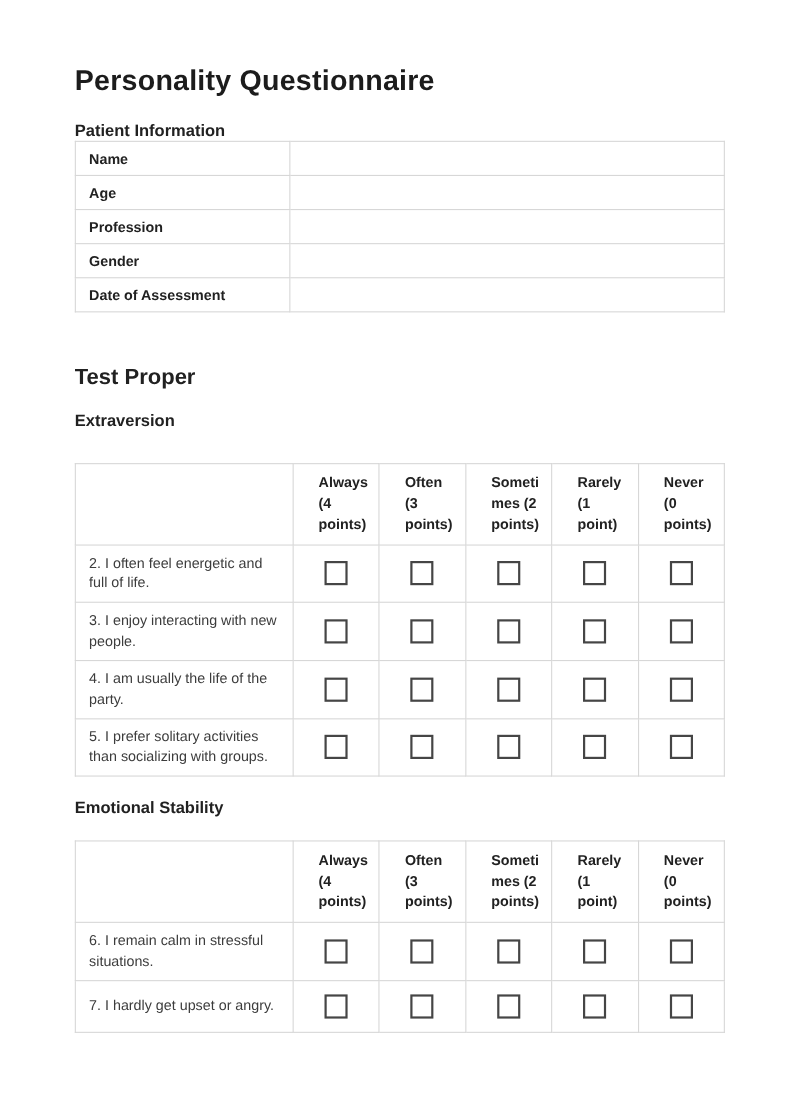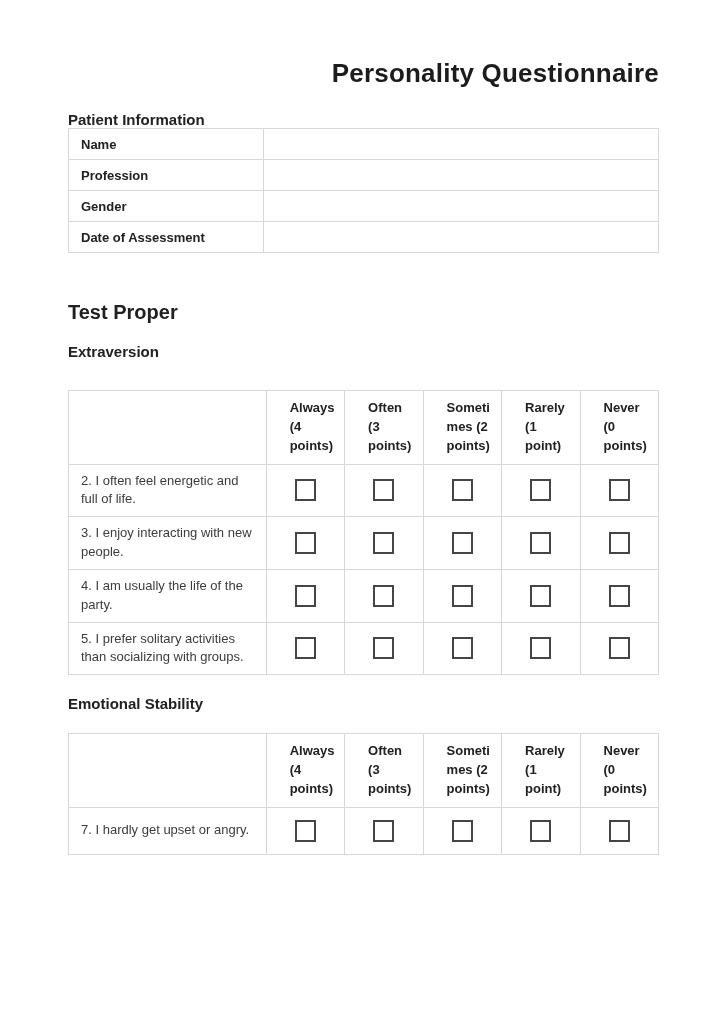--- a/index.html
+++ b/index.html
@@ -20,21 +20,21 @@
     width:728px;
     height:1009px;
     background:var(--page-bg);
     overflow:hidden;
   }
   .content{
     padding:0 69px 0 68px;
   }
   .doc-title{
     margin-top:58px;
-    text-align:right;
+    text-align:left;
     font-size:26px;
     font-weight:bold;
     color:#1c1c1c;
     letter-spacing:0.2px;
   }
   .pi-heading{
     margin-top:22px;
     font-size:15px;
     font-weight:bold;
   }
@@ -127,20 +127,24 @@
 
     <h2 class="pi-heading">Patient Information</h2>
 
     <table class="patient-table">
       <tbody>
           <tr>
             <td class="label-cell">Name</td>
             <td class="value-cell"></td>
           </tr>
           <tr>
+            <td class="label-cell">Age</td>
+            <td class="value-cell"></td>
+          </tr>
+          <tr>
             <td class="label-cell">Profession</td>
             <td class="value-cell"></td>
           </tr>
           <tr>
             <td class="label-cell">Gender</td>
             <td class="value-cell"></td>
           </tr>
           <tr>
             <td class="label-cell">Date of Assessment</td>
             <td class="value-cell"></td>
@@ -208,20 +212,28 @@
                 <th class="q-col"></th>
                 <th>Always (4 points)</th>
                 <th>Often (3 points)</th>
                 <th>Sometimes (2 points)</th>
                 <th>Rarely (1 point)</th>
                 <th>Never (0 points)</th>
               </tr>
             </thead>
             <tbody>
               <tr>
+                <td class="question-cell">6. I remain calm in stressful situations.</td>
+                <td class="answer-cell"><span class="checkbox"></span></td>
+                <td class="answer-cell"><span class="checkbox"></span></td>
+                <td class="answer-cell"><span class="checkbox"></span></td>
+                <td class="answer-cell"><span class="checkbox"></span></td>
+                <td class="answer-cell"><span class="checkbox"></span></td>
+              </tr>
+              <tr>
                 <td class="question-cell">7. I hardly get upset or angry.</td>
                 <td class="answer-cell"><span class="checkbox"></span></td>
                 <td class="answer-cell"><span class="checkbox"></span></td>
                 <td class="answer-cell"><span class="checkbox"></span></td>
                 <td class="answer-cell"><span class="checkbox"></span></td>
                 <td class="answer-cell"><span class="checkbox"></span></td>
               </tr>
             </tbody>
           </table>
         </div>

